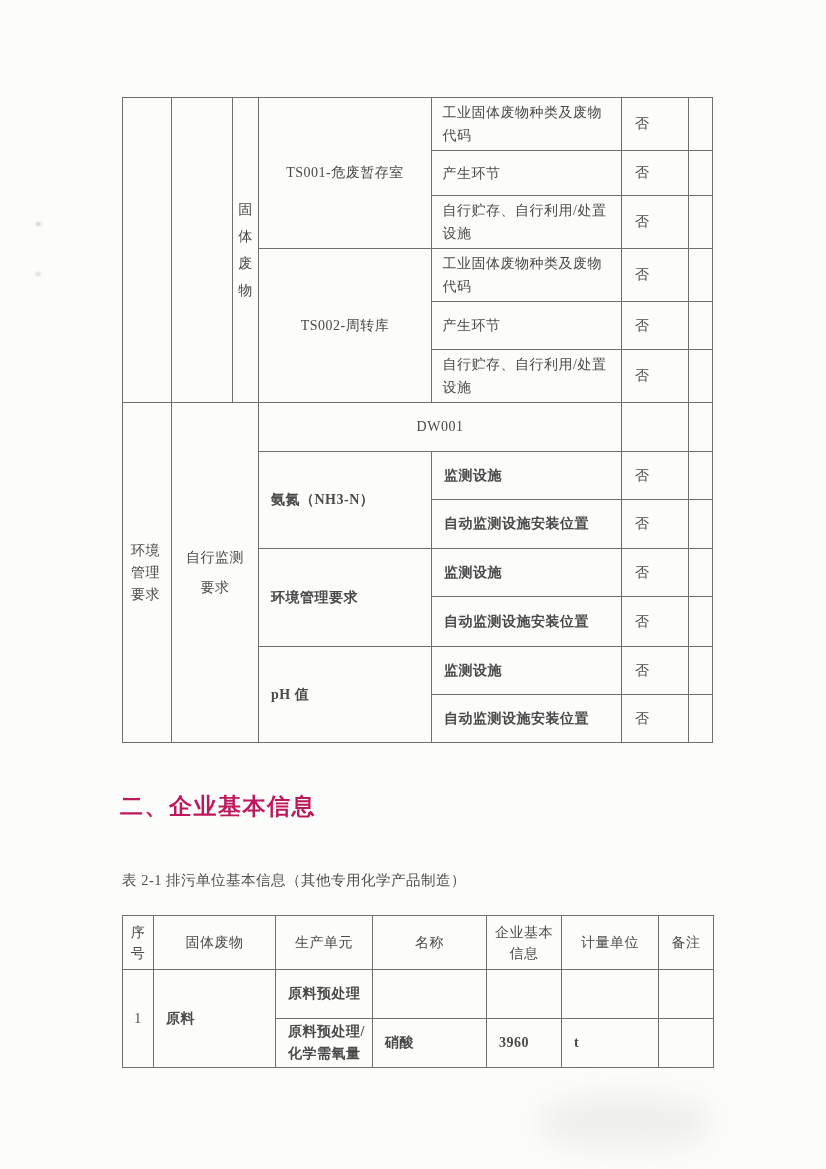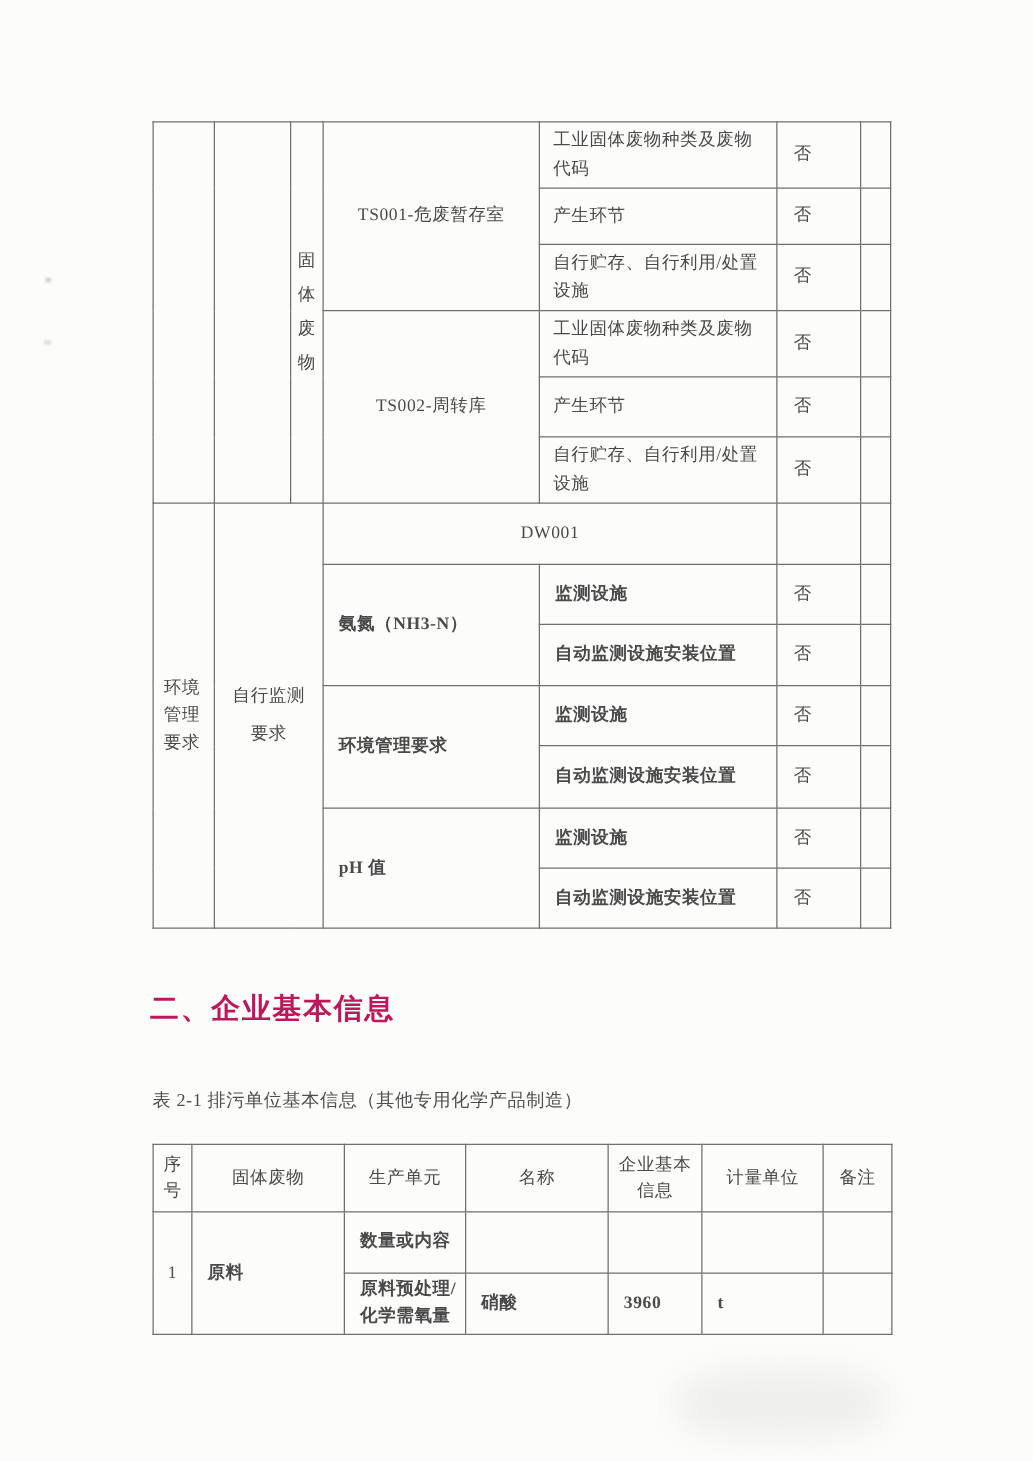--- a/index.html
+++ b/index.html
@@ -222,21 +222,21 @@
           <div class="w-qty">企业基本信息</div>
         </th>
         <th>计量单位</th>
         <th>备注</th>
       </tr>
     </thead>
     <tbody>
       <tr style="height:49px">
         <td rowspan="2" class="center">1</td>
         <td rowspan="2" class="left">原料</td>
-        <td class="left">数量或内容</td>
+        <td class="left">原料预处理</td>
         <td class="left"></td>
         <td class="left"></td>
         <td class="left"></td>
         <td></td>
       </tr>
       <tr style="height:48px">
         <td class="left">原料预处理/化学需氧量</td>
         <td class="left">硝酸</td>
         <td class="left">3960</td>
         <td class="left">t</td>

